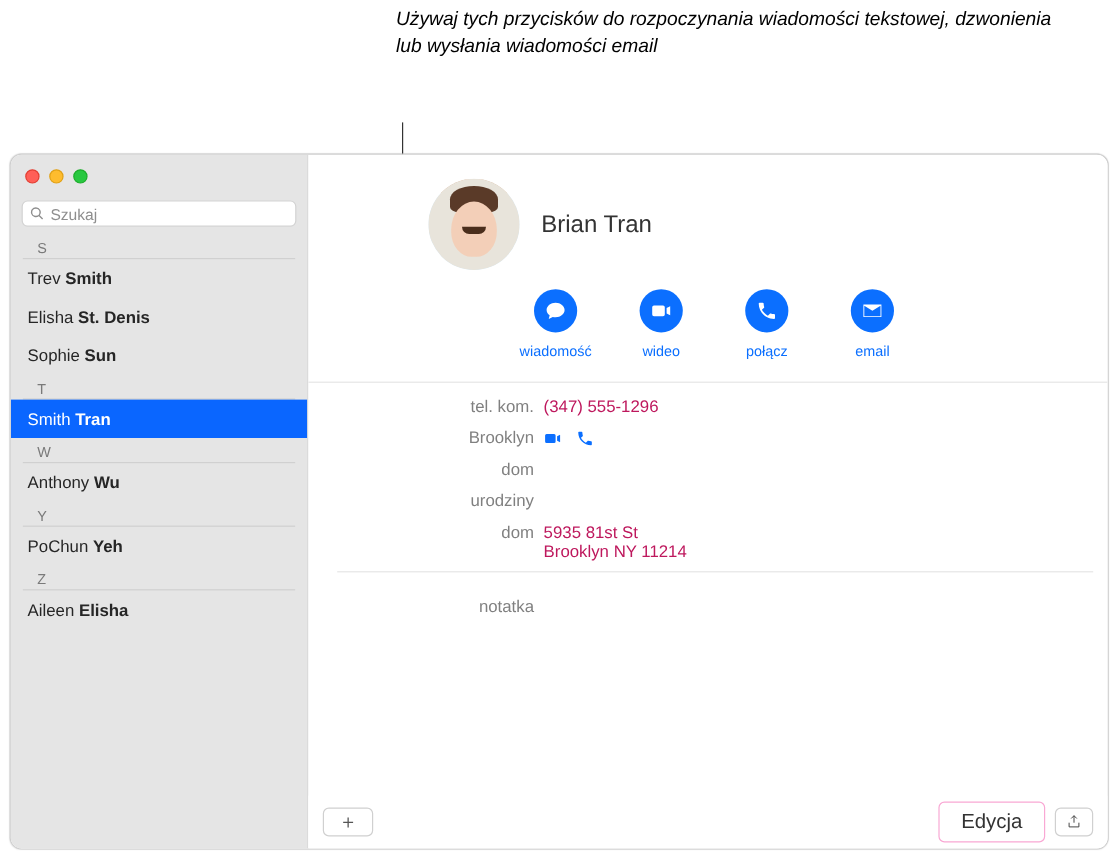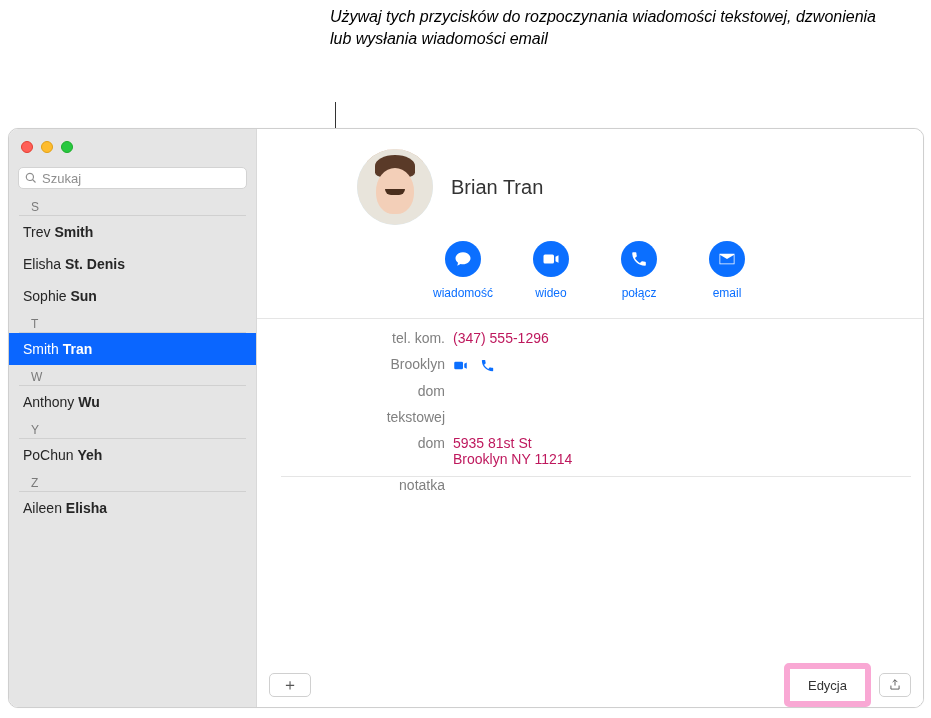--- a/index.html
+++ b/index.html
@@ -150,35 +150,35 @@
     .field-rows{padding:6px 12px 6px 0;margin-left:24px;}
     .frow{
       display:flex;
       padding:5px 0;
       font-size:14px;
       align-items:flex-start;
     }
     .flabel{width:172px;text-align:right;color:#808080;font-size:14px;padding-right:8px}
     .fval{color:#be185d;flex:1}
     .ft-icon{width:15px;height:15px;fill:#0b6fff;margin-right:8px;vertical-align:middle}
-    .notatka{border-top:1px solid #e5e5e5;margin-top:4px;padding-top:0}
+    .notatka{border-top:1px solid #e5e5e5;margin-top:4px;padding-top:20px}
     .bottom-bar{
       position:absolute;left:0;right:0;bottom:0;height:44px;
       display:flex;align-items:center;padding:0 12px;
       border-top:0;background:#fff;
     }
     .add-btn{
       width:42px;height:24px;border:1px solid #d0d0d0;border-radius:5px;
       background:#fff;display:flex;align-items:center;justify-content:center;
       font-size:16px;color:#555;cursor:pointer;
     }
     .spacer{flex:1}
     .edit-btn{
-      height:24px;padding:16px 18px;border:6px solid #f9a8d4;border-radius:5px;
-      background:#fff;font-size:13px;color:#333;cursor:pointer;
+      height:24px;padding:16px 18px;border:1px solid #f9a8d4;border-radius:5px;
+      background:#fff;font-size:17px;color:#333;cursor:pointer;
       display:flex;align-items:center;
     }
     .share-btn{
       width:32px;height:24px;border:1px solid #d0d0d0;border-radius:5px;
       background:#fff;display:flex;align-items:center;justify-content:center;
       margin-left:8px;cursor:pointer;
     }
     .share-btn svg{width:14px;height:14px;stroke:#444;fill:none;stroke-width:1.4}
   </style>
 </head>
@@ -280,21 +280,21 @@
             </svg>
           <svg class="ft-icon" viewBox="0 0 24 24">
               <path d="M6.6 10.8c1.4 2.8 3.8 5.1 6.6 6.6l2.2-2.2c.3-.3.7-.4 1-.2 1.2.4 2.4.6 3.7.6.6 0 1 .4 1 1V20c0 .6-.4 1-1 1C10.6 21 3 13.4 3 4c0-.6.4-1 1-1h3.5c.6 0 1 .4 1 1 0 1.3.2 2.5.6 3.7.1.3 0 .8-.2 1l-2.3 2.1z"></path>
             </svg>
         </div>
       </div>
       <div class="frow">
         <div class="flabel">dom</div>
       </div>
       <div class="frow">
-        <div class="flabel">tekstowej</div>
+        <div class="flabel">urodziny</div>
       </div>
       <div class="frow">
         <div class="flabel">dom</div>
         <div class="fval">
           <div>5935 81st St</div>
           <div>Brooklyn NY 11214</div>
         </div>
       </div>
       <div class="frow notatka">
         <div class="flabel">notatka</div>

